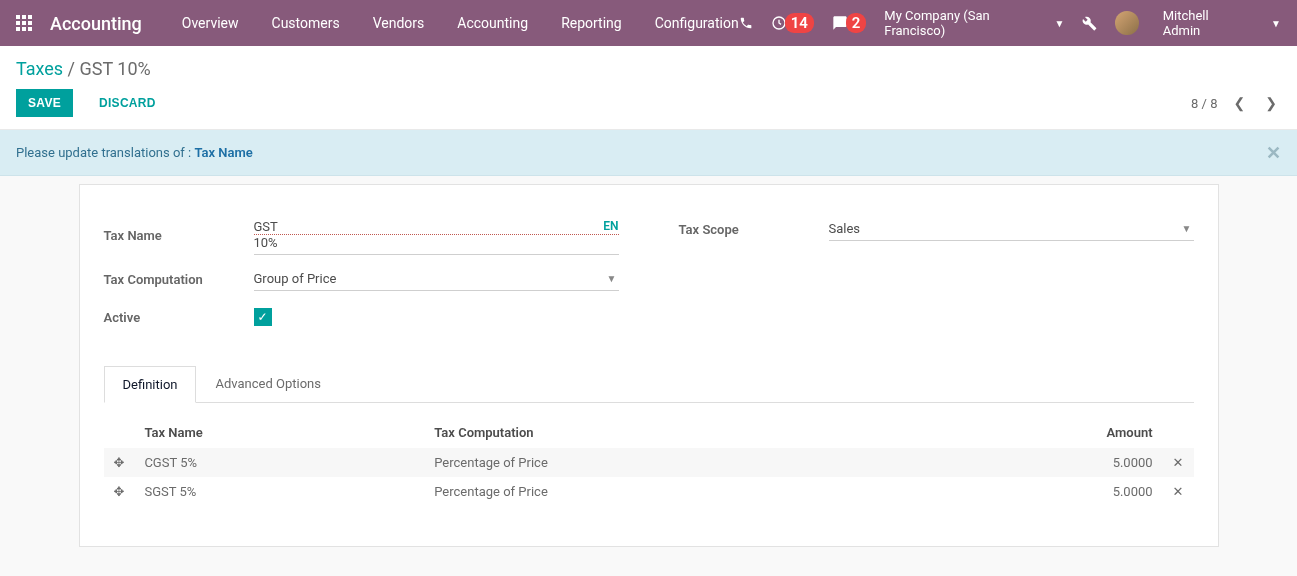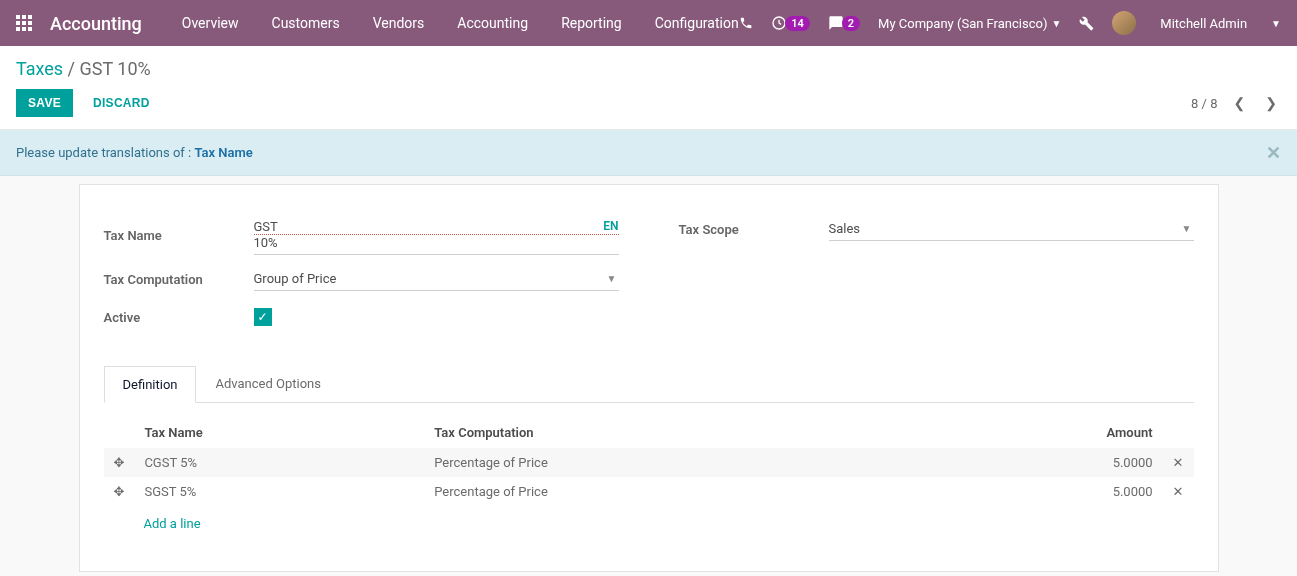--- a/index.html
+++ b/index.html
@@ -7,32 +7,32 @@
 
 
 .navbar { background: #875a7b; height: 46px; display: flex; align-items: center; color: #fff; padding: 0 16px; }
 .apps-icon { display: grid; grid-template-columns: repeat(3,4px); grid-template-rows: repeat(3,4px); gap: 2px; margin-right: 18px; cursor: pointer; }
 .apps-icon span { background: #fff; width:4px; height:4px; }
 .app-title { font-size: 18px; font-weight: 500; margin-right: 40px; }
 .nav-menu { display: flex; gap: 33px; flex: 1; }
 .nav-menu a { color: #fff; text-decoration: none; font-size: 14px; cursor: pointer; }
 .nav-right { display: flex; align-items: center; gap: 18px; }
 .phone-icon, .clock-icon, .chat-icon, .wrench-icon { color: #fff; cursor: pointer; display:flex; align-items:center; position:relative; }
-.badge { background: #a21caf; color:#fff; font-size:11px; font-weight:600; border-radius:9px; padding:1px 6px; margin-left:-2px; }
+.badge { background: #ef4444; color:#fff; font-size:15px; font-weight:600; border-radius:9px; padding:1px 6px; margin-left:-2px; }
 .company-sel { color:#fff; font-size:13px; cursor:pointer; display:flex; align-items:center; gap:4px; }
 .avatar { width:24px; height:24px; border-radius:50%; background:linear-gradient(135deg,#d4a574,#8b6f47); display:inline-block; }
 .user-sel { color:#fff; display:flex; align-items:center; gap:24px; cursor:pointer; font-size:13px;justify-content:flex-end; }
 .caret { font-size:10px; }
 
 
 .control-panel { background:#fff; border-bottom:1px solid #e9e9e9; padding: 12px 16px 12px 16px; }
 .breadcrumb { font-size:18px; color:#6b6b6b; }
 .breadcrumb a { color:#00a09d; text-decoration:none; cursor:pointer; }
 .actions-row { display:flex; align-items:center; justify-content:space-between; margin-top:10px; }
-.left-actions { display:flex; gap:16px; align-items:center; }
+.left-actions { display:flex; gap:22px; align-items:center; }
 .btn-save { background:#00a09d; color:#fff; border:none; padding:7px 12px; font-size:12px; font-weight:600; letter-spacing:0.3px; cursor:pointer; }
 .btn-discard { background:none; border:none; color:#00a09d; font-weight:600; font-size:12px; letter-spacing:0.3px; cursor:pointer; padding:7px 4px; }
 .pager { display:flex; align-items:center; gap:12px; color:#6b6b6b; font-size:13px; }
 .pager .arrow { color:#6b6b6b; cursor:pointer; font-size:14px; padding:0 4px; }
 
 
 .alert { background:#d9edf3; color:#31708f; padding:12px 16px; display:flex; justify-content:space-between; align-items:center; border-bottom:1px solid #cde3ea;text-align:center; }
 .alert a { color:#1d6fa5; font-weight:600; text-decoration:none; cursor:pointer; }
 .alert-close { color:#9bb8c2; font-size:18px; cursor:pointer; font-weight:bold; }
 
@@ -220,16 +220,15 @@
       </tr>
       <tr>
         <td class="drag-handle">✥</td>
         <td>SGST 5%</td>
         <td>Percentage of Price</td>
         <td class="amount">5.0000</td>
         <td class="row-del">✕</td>
       </tr>
     </tbody>
   </table>
-  <a class="add-line">Add a line</a>
 
 </div>
 </div>
 
 </body></html>

